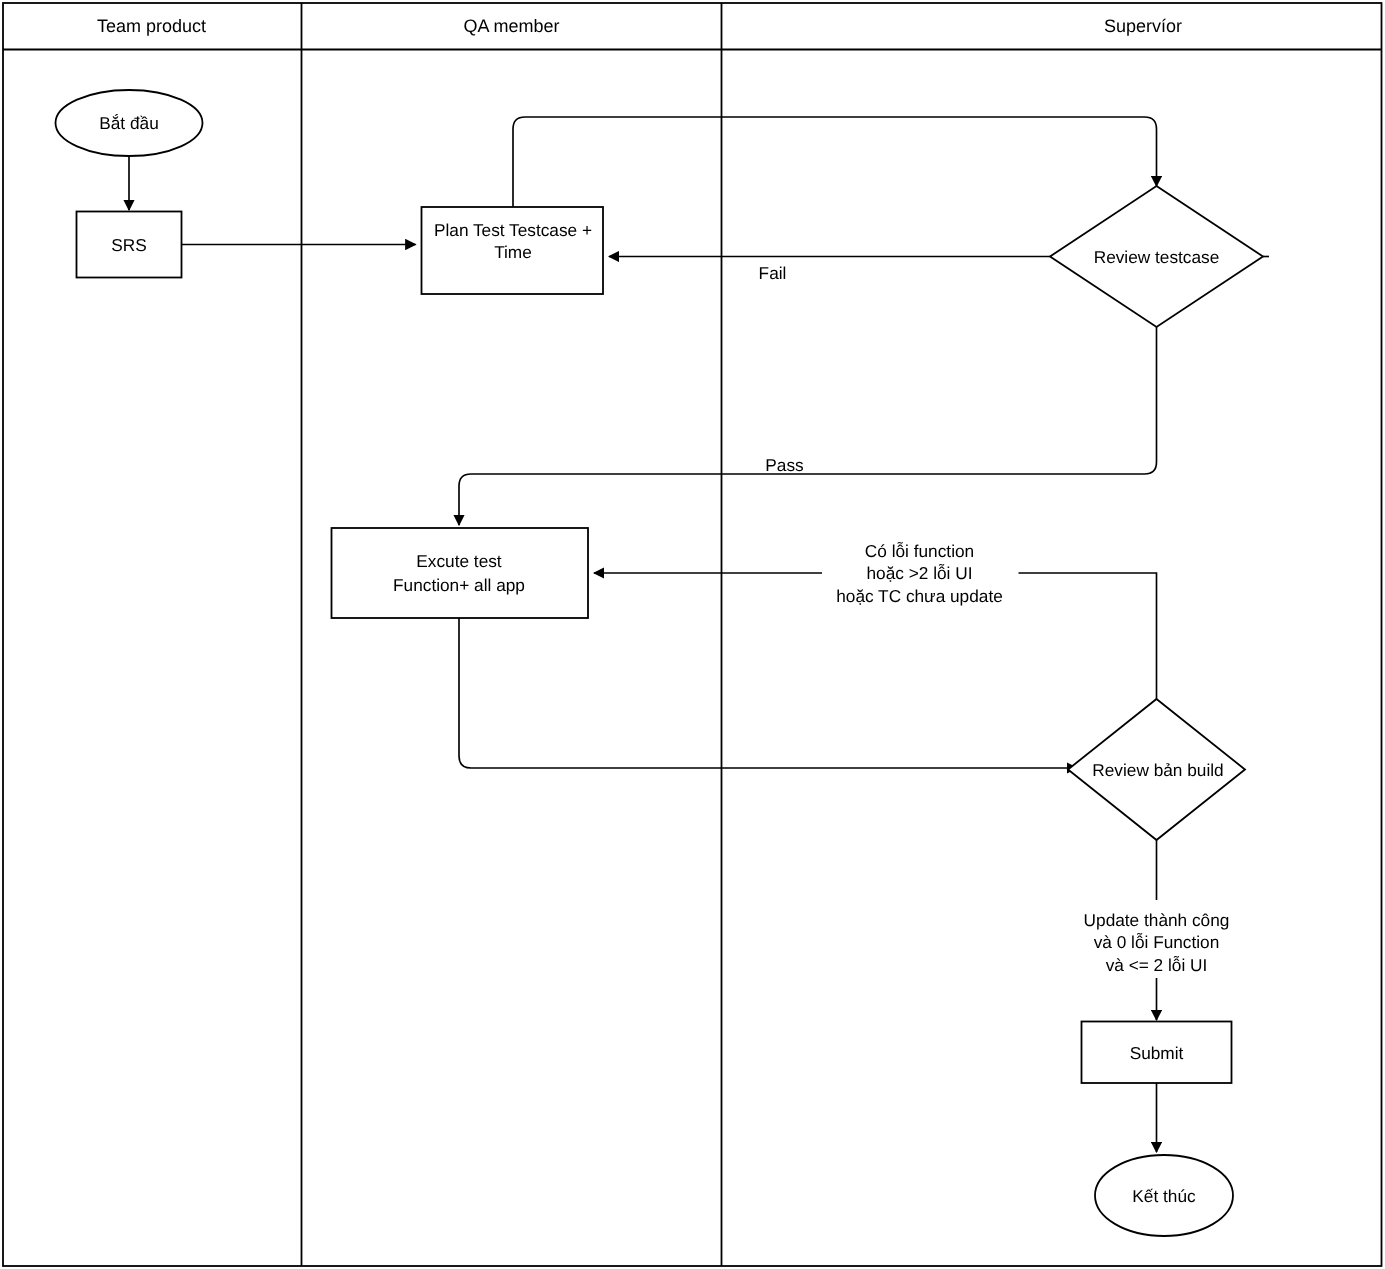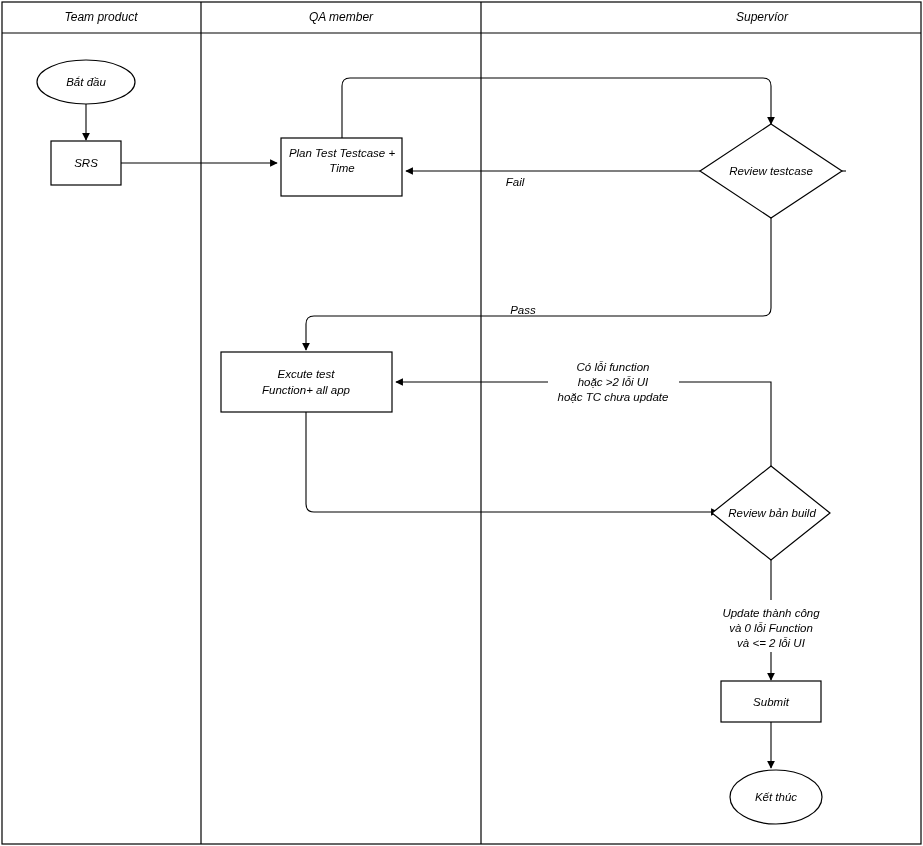--- a/index.html
+++ b/index.html
@@ -10,21 +10,20 @@
   body {
     width: 923px;
     height: 846px;
     font-family: "Liberation Sans", sans-serif;
     overflow: hidden;
   }
   #diagram-root {
     position: relative;
     width: 923px;
     height: 846px;
-    font-style: italic;
   }
   svg#flowchart {
     display: block;
     width: 923px;
     height: 846px;
   }
   .lane-divider, .lane-border, .header-rule {
     stroke: #000000;
     stroke-width: 1.2;
     fill: none;

